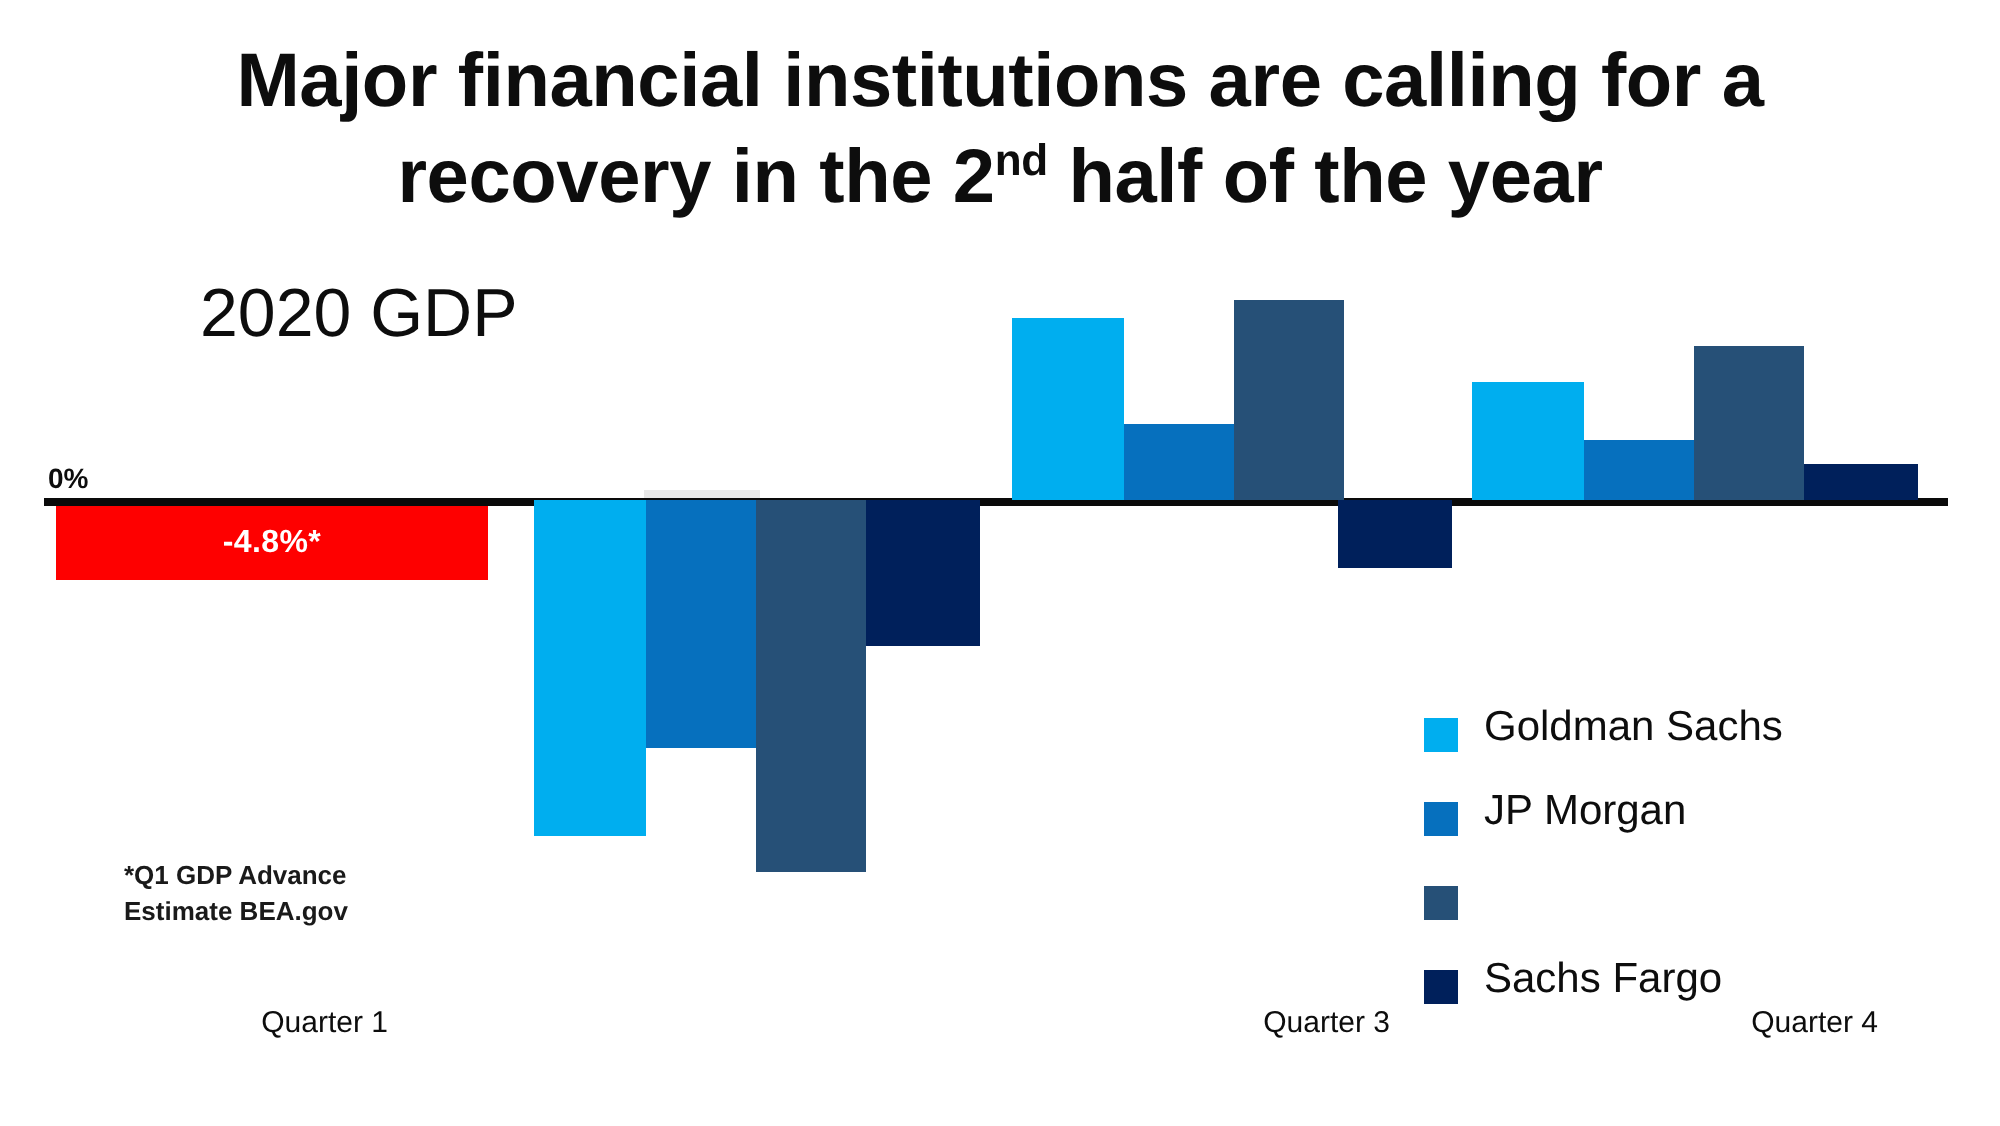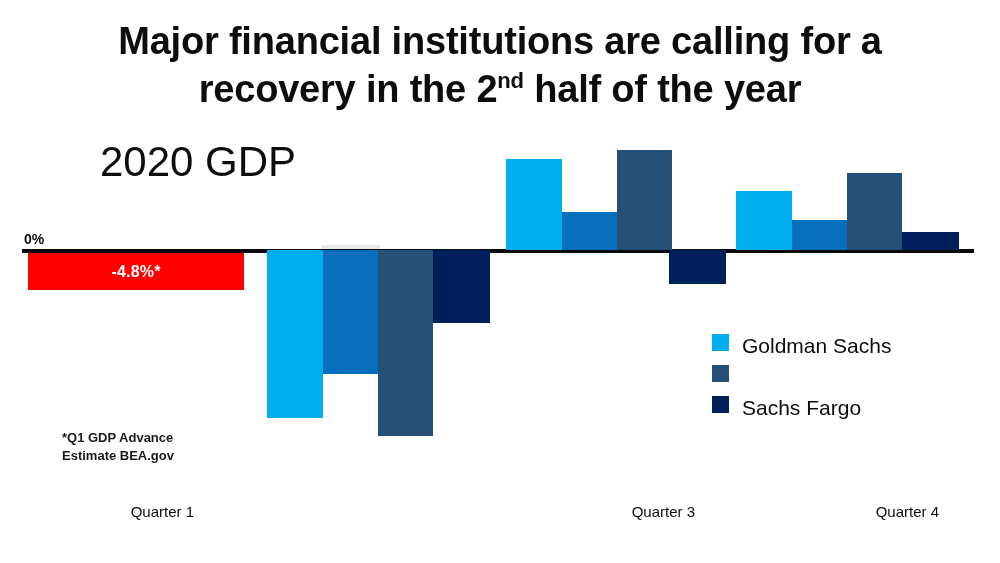--- a/index.html
+++ b/index.html
@@ -31,21 +31,21 @@
   #title sup {
     font-size: 0.58em;
     vertical-align: super;
     line-height: 0;
   }
 
   
   #subtitle {
     position: absolute;
     left: 100px; top: 138px;
-    font-size: 42px;
+    font-size: 34px;
     font-weight: 400;
     color: #0d0d0d;
   }
 
   
   #plot {
     position: absolute;
     left: 0; top: 0;
     width: 1000px; height: 563px;
   }
@@ -108,22 +108,23 @@
   }
 
   
   #legend {
     position: absolute;
     left: 712px; top: 334px;
     width: 270px;
   }
   .legend-row {
     display: flex;
-    align-items: flex-start;
+    align-items: flex-end;
     height: 31px;
+    margin-top: 11px;
   }
   .legend-swatch {
     width: 17px; height: 17px;
     margin-right: 13px;
     flex: 0 0 auto;
   }
   .legend-text {
     font-size: 21px;
     color: #0d0d0d;
     white-space: nowrap;
@@ -184,20 +185,24 @@
     <div>*Q1 GDP Advance</div>
     <div>Estimate BEA.gov</div>
   </div>
 
   <div id="legend">
     <div class="legend-row">
       <span class="legend-swatch" style="background: rgb(0, 174, 239);"></span>
       <span class="legend-text">Goldman Sachs</span>
     </div>
     <div class="legend-row">
+      <span class="legend-swatch" style="background: rgb(6, 112, 190);"></span>
+      <span class="legend-text">JP Morgan</span>
+    </div>
+    <div class="legend-row">
       <span class="legend-swatch" style="background: rgb(38, 80, 119);"></span>
     </div>
     <div class="legend-row">
       <span class="legend-swatch" style="background: rgb(0, 32, 91);"></span>
       <span class="legend-text">Sachs Fargo</span>
     </div>
   </div>
 
 </div>
 

